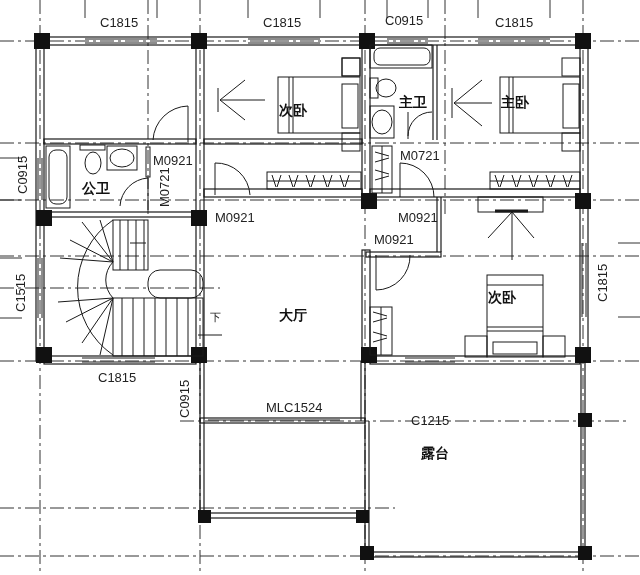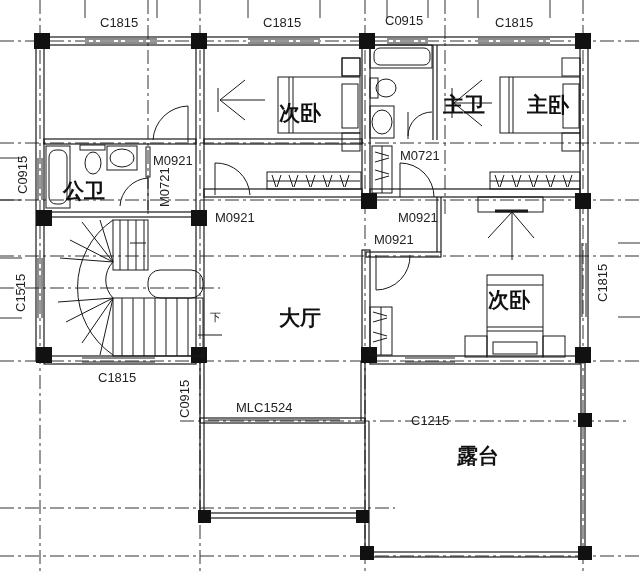--- a/index.html
+++ b/index.html
@@ -1,20 +1,20 @@
 <!DOCTYPE html>
 <html><head>
 <meta charset="utf-8">
 <style>
   html, body { margin: 0; padding: 0; background: #ffffff; }
   body { width: 640px; height: 575px; overflow: hidden; position: relative; font-family: "DejaVu Sans", sans-serif; }
   svg { position: absolute; left: 0; top: 0; }
   .lbl { position: absolute; font-family: "Liberation Sans", sans-serif; font-size: 13px; color: #222; white-space: nowrap; line-height: 1; }
   .lbl.v { transform: rotate(-90deg); transform-origin: left top; }
-  .room { position: absolute; font-family: "DejaVu Sans", sans-serif; font-weight: bold; font-size: 21px; color: #111; white-space: nowrap; line-height: 1; }
+  .room { position: absolute; font-family: "DejaVu Sans", sans-serif; font-weight: bold; font-size: 14px; color: #111; white-space: nowrap; line-height: 1; }
   .small { font-size: 11px; }
 </style>
 </head>
 <body>
 
 <svg width="640" height="575" viewBox="0 0 640 575">
 
   <g stroke="#333" stroke-width="1" fill="none" stroke-dasharray="14,4,3,4">
     <line x1="0" y1="41" x2="640" y2="41"></line>
     <line x1="0" y1="143" x2="640" y2="143"></line>
@@ -246,23 +246,23 @@
 <div class="lbl v" style="left:178px;top:418px;">C0915</div>
 <div class="lbl" style="left:411px;top:374px;margin-top:40px;">C1215</div>
 <div class="lbl v" style="left:596px;top:302px;">C1815</div>
 
 <div class="lbl" style="left:153px;top:154px;">M0921</div>
 <div class="lbl v" style="left:158px;top:207px;">M0721</div>
 <div class="lbl" style="left:215px;top:211px;">M0921</div>
 <div class="lbl" style="left:400px;top:149px;">M0721</div>
 <div class="lbl" style="left:398px;top:211px;">M0921</div>
 <div class="lbl" style="left:374px;top:233px;">M0921</div>
-<div class="lbl" style="left:236px;top:401px;">MLC1524</div>
+<div class="lbl" style="left:266px;top:401px;">MLC1524</div>
 
 <div class="room" style="left:279px;top:103px;">次卧</div>
-<div class="room" style="left:399px;top:95px;margin-left:44px;">主卫</div>
-<div class="room" style="left:501px;top:95px;padding-left:26px;">主卧</div>
-<div class="room" style="left:63px;top:181px;text-align:right;">公卫</div>
+<div class="room" style="left:399px;top:95px;">主卫</div>
+<div class="room" style="left:501px;top:95px;">主卧</div>
+<div class="room" style="left:82px;top:181px;text-align:right;">公卫</div>
 <div class="room" style="left:279px;top:308px;">大厅</div>
 <div class="room" style="left:488px;top:290px;">次卧</div>
-<div class="room" style="left:457px;top:446px;">露台</div>
+<div class="room" style="left:421px;top:446px;">露台</div>
 
 <div class="lbl small" style="left:210px;top:312px;">下</div>
 
 </body></html>

